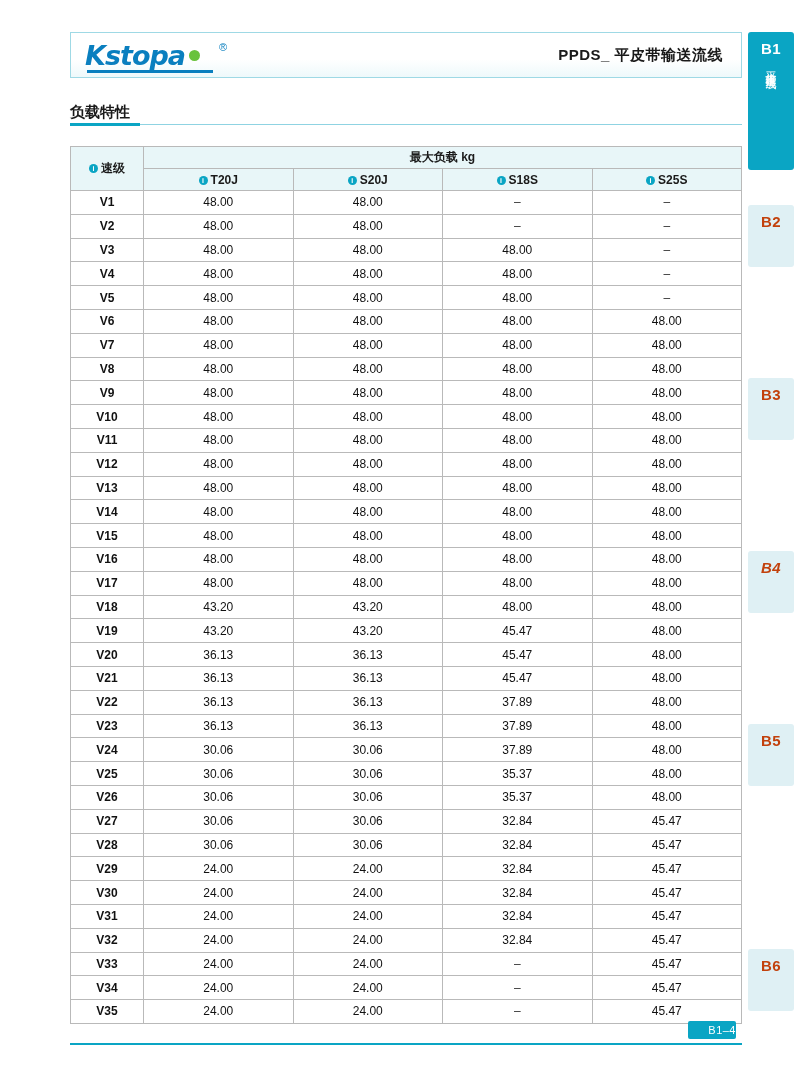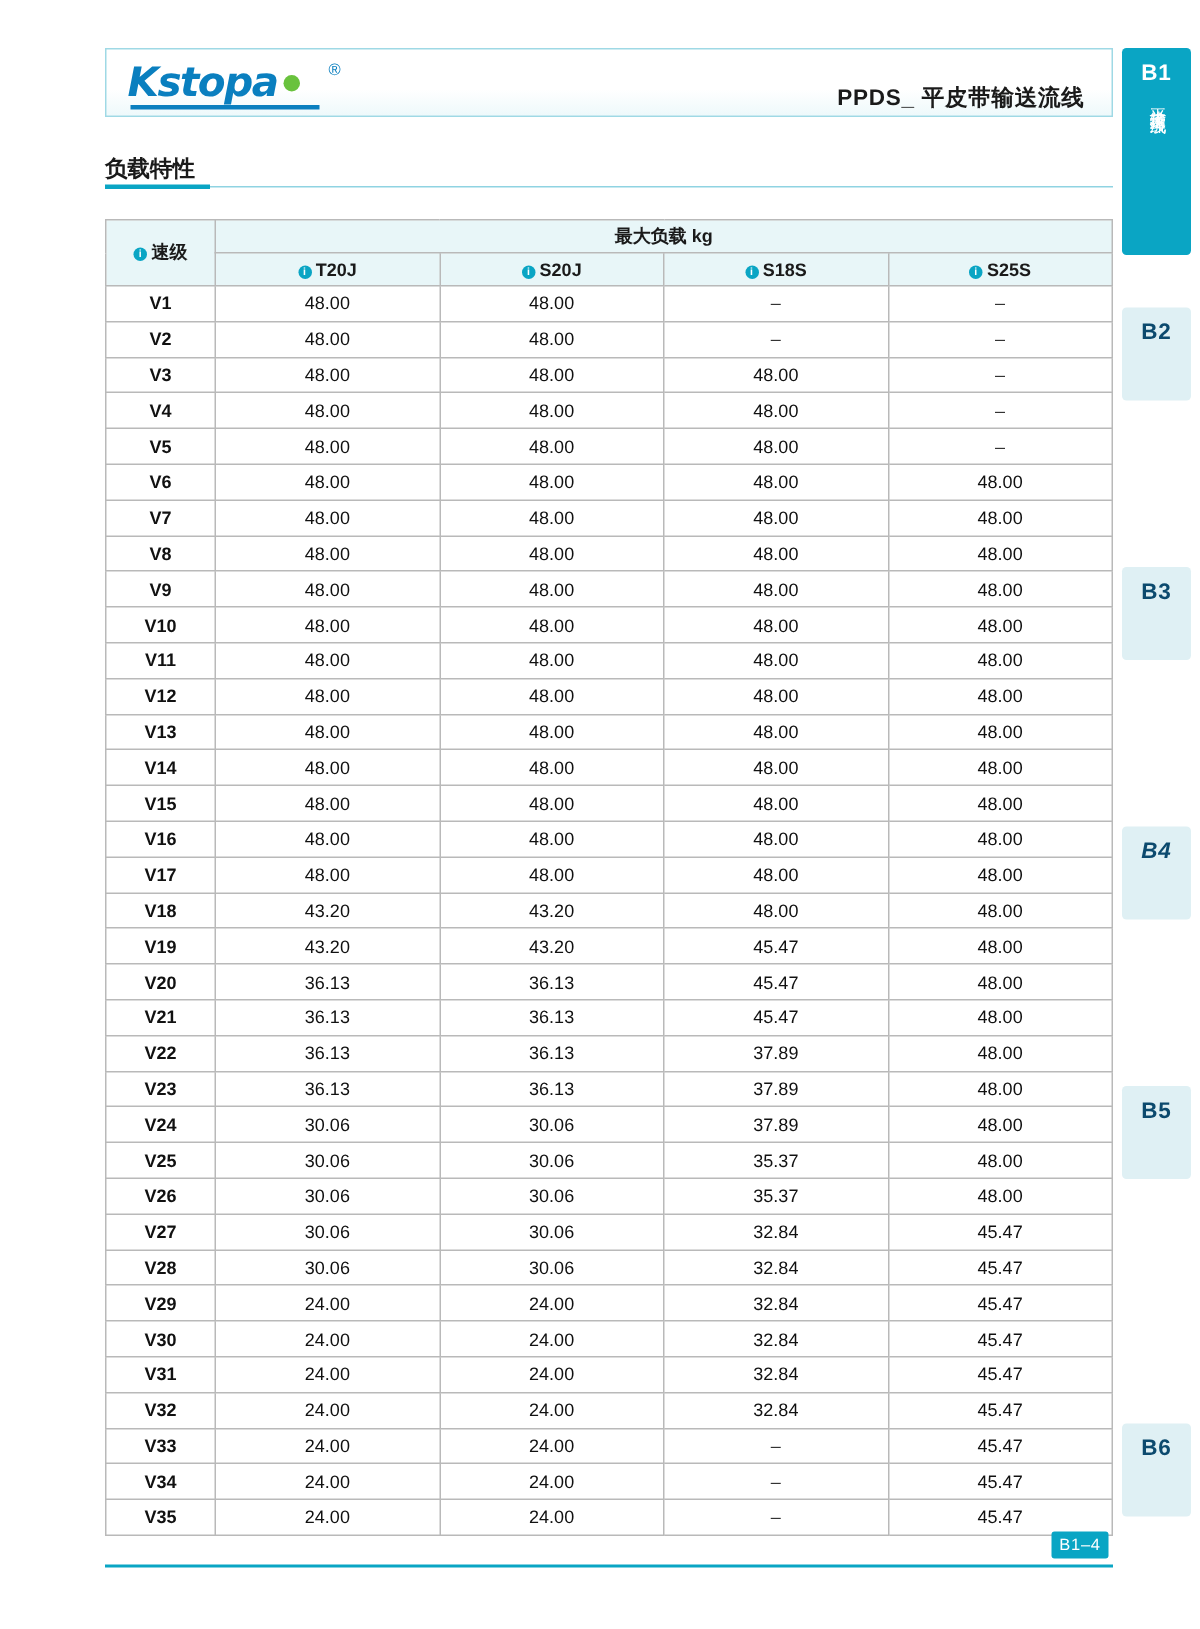--- a/index.html
+++ b/index.html
@@ -46,21 +46,21 @@
     font-size: 15px;
     padding-top: 8px;
     letter-spacing: .5px;
   }
   .side-tab.active {
     background: #0aa5c4;
     color: #ffffff;
   }
   .side-tab.inactive {
     background: #dff0f4;
-    color: #0c4a6e;
+    color: #c2410c;
   }
   .side-tab .tab-vertical {
     font-size: 11px;
     line-height: 14px;
     font-weight: normal;
     padding: 6px 0 10px 0;
     writing-mode: vertical-rl;
     margin: 0 auto;
     letter-spacing: 1px;
   }
@@ -112,21 +112,21 @@
   .logo-reg {
     position: absolute;
     left: 134px;
     top: 2px;
     font-size: 11px;
     color: #0a7fbf;
   }
   .header-title {
     position: absolute;
     right: 18px;
-    top: 23px;
+    top: 13px;
     font-size: 15px;
     font-weight: bold;
     color: #1a1a1a;
     letter-spacing: .5px;
   }
 
   
   .section-title {
     position: absolute;
     left: 70px;
@@ -219,30 +219,29 @@
     left: 70px;
     top: 1043px;
     width: 672px;
     height: 2px;
     background: #0aa5c4;
   }
   .page-badge {
     position: absolute;
     left: 688px;
     top: 1021px;
-    width: 38px;
+    width: 48px;
     height: 18px;
     background: #0aa5c4;
     color: #ffffff;
     font-size: 11px;
-    text-align: center;
+    text-align: right;
     line-height: 18px;
     border-radius: 2px;
     letter-spacing: .5px;
-    margin-left: 13px;
   }
 </style>
 </head>
 <body>
 
 <div class="page">
 
   <div class="header">
     <div class="logo-wrap">
       <div class="logo-text">Kstopa</div>

